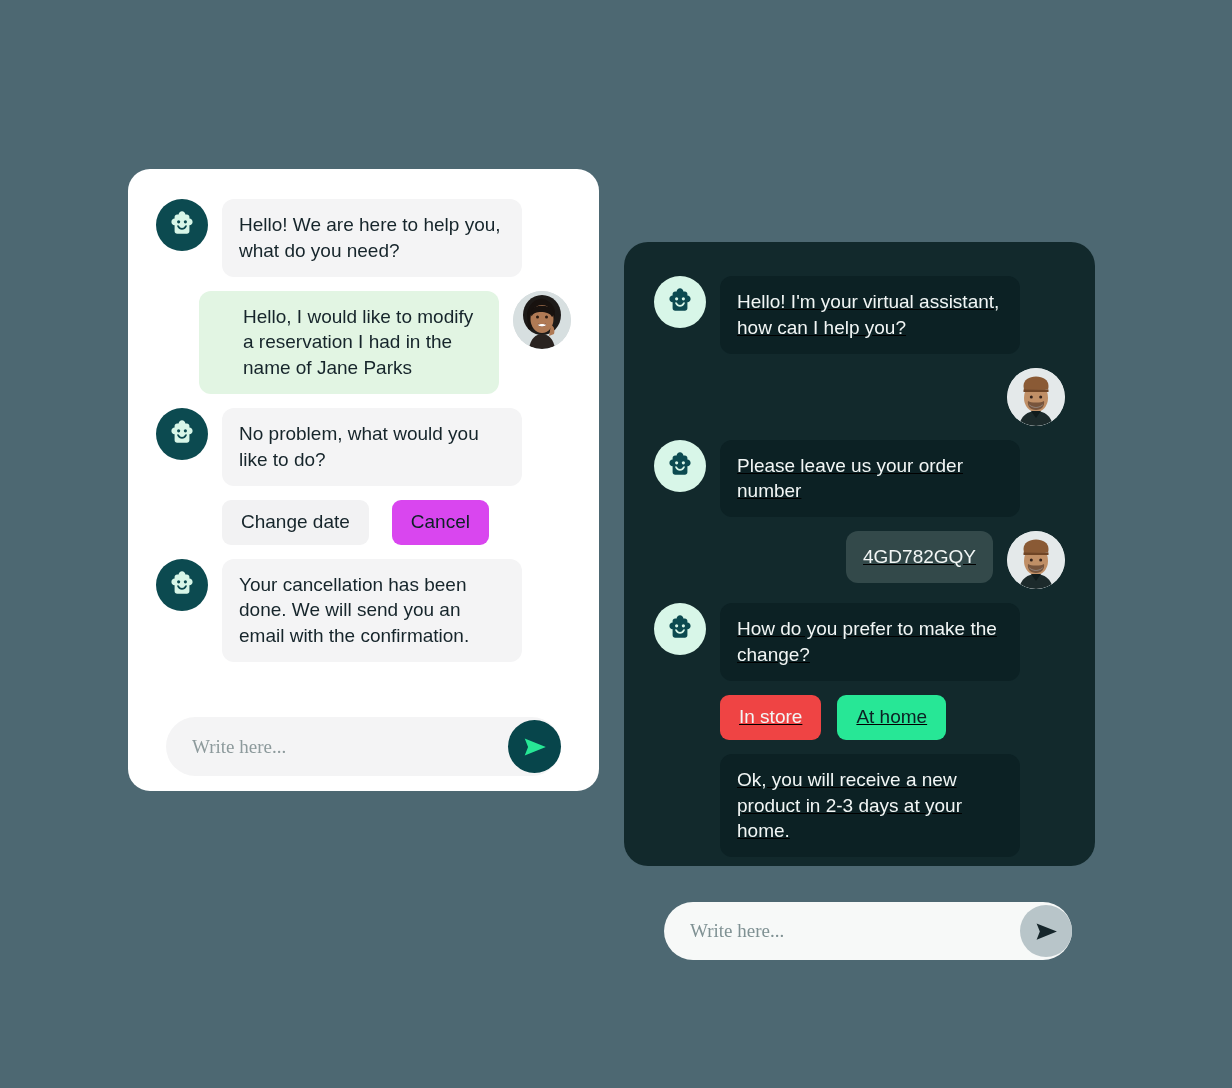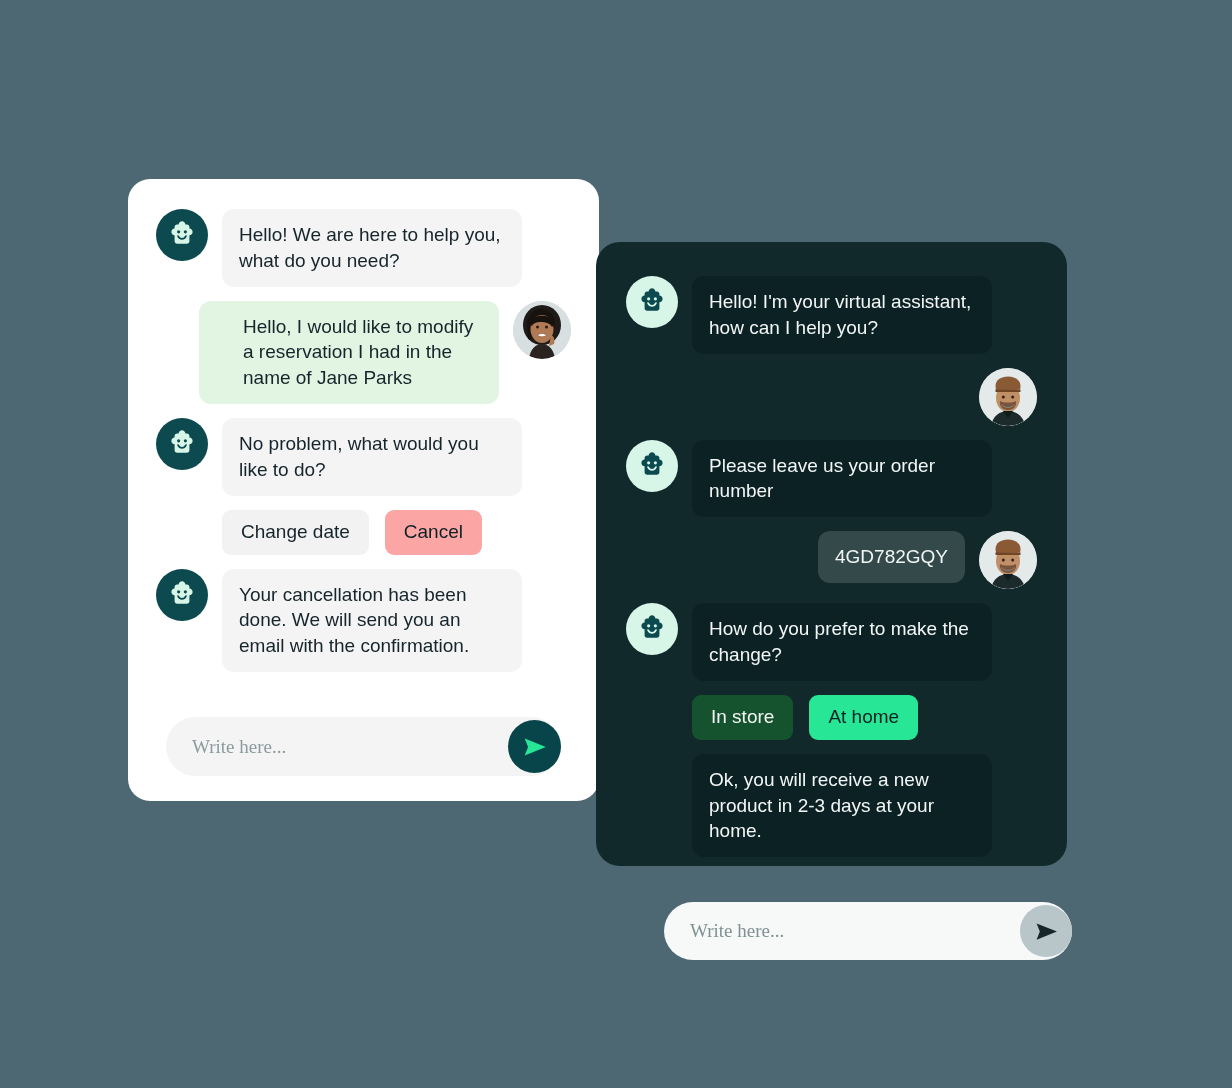--- a/index.html
+++ b/index.html
@@ -15,35 +15,36 @@
     position: relative;
   }
 
   
   .panel {
     position: absolute;
     box-sizing: border-box;
   }
   .panel-light {
     left: 128px;
-    top: 179px;
+    top: 169px;
     width: 471px;
     height: 622px;
     background: #ffffff;
     border-radius: 22px;
     padding: 30px 28px 0 28px;
   }
   .panel-dark {
-    left: 596px;
+    left: 624px;
     top: 242px;
     width: 471px;
     height: 624px;
     background: #12292c;
     border-radius: 24px;
     padding: 34px 30px 0 30px;
+    text-decoration: underline;
   }
 
   
   .row {
     display: flex;
     align-items: flex-start;
     margin-bottom: 14px;
   }
   .row-bot { justify-content: flex-start; }
   .row-user { justify-content: flex-end; }
@@ -115,22 +116,22 @@
   .chip {
     border: none;
     border-radius: 9px;
     padding: 11px 19px;
     font-size: 19px;
     font-family: "Liberation Sans", sans-serif;
     cursor: pointer;
     line-height: 1.2;
   }
   .chip-light         { background: #f2f2f3; color: #16252b; }
-  .chip-light-active  { background: #fca5a5; color: #0c2124; }
-  .chip-dark          { background: #14532d; color: #f2f6f5; }
+  .chip-light-active  { background: #d946ef; color: #0c2124; margin-left: 7px; }
+  .chip-dark          { background: #ef4444; color: #f2f6f5; }
   .chip-dark-active   { background: #27e796; color: #0c2124; }
 
   
   .composer {
     position: absolute;
     display: flex;
     align-items: center;
   }
   .composer-light {
     left: 166px;

